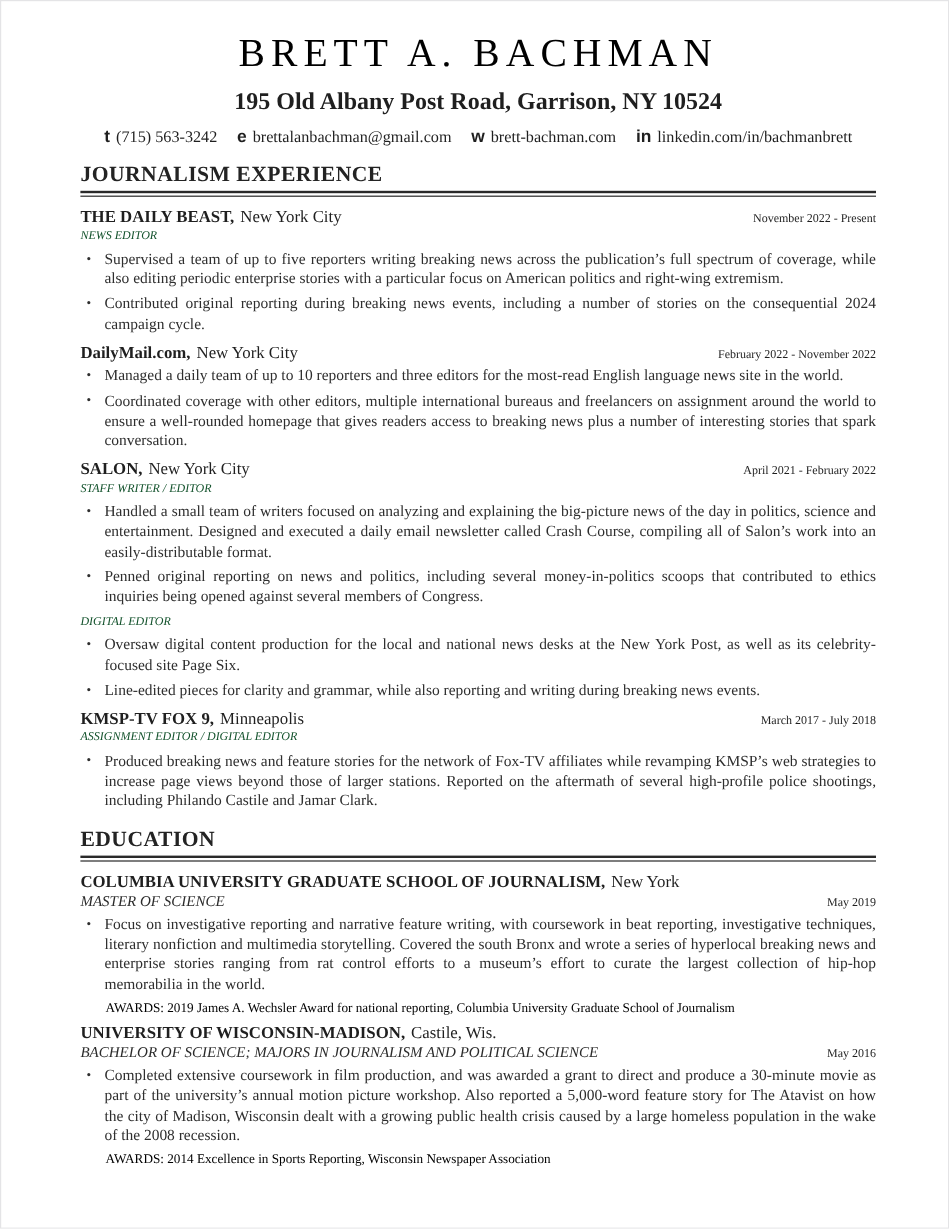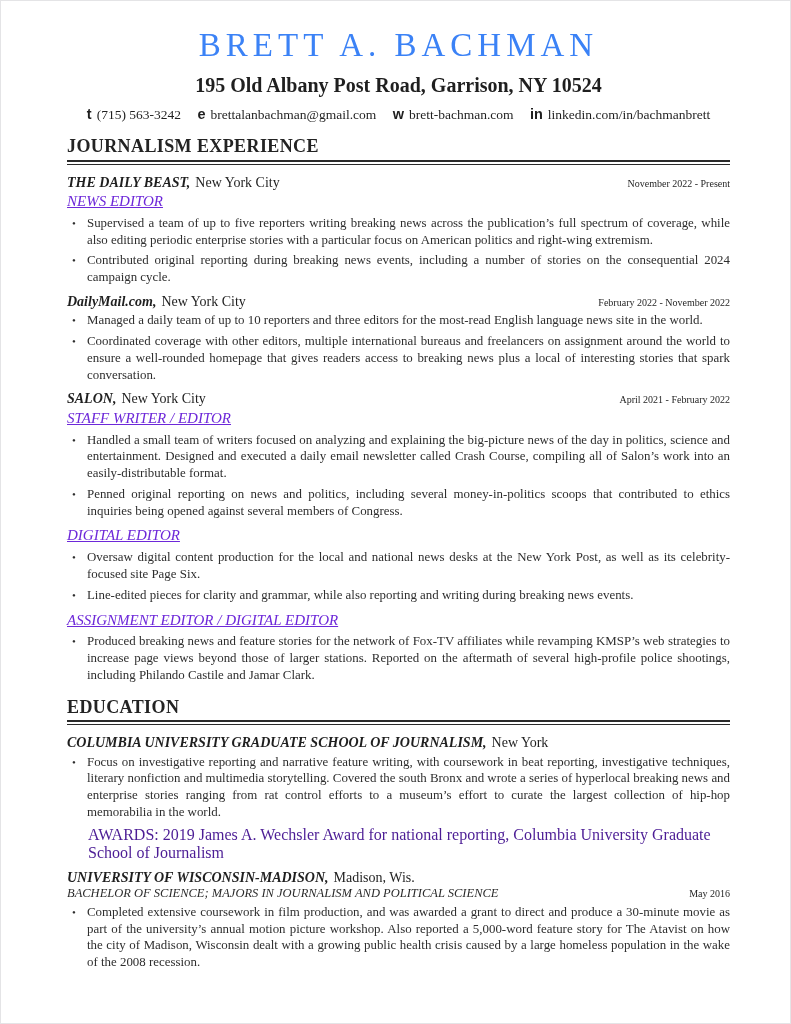--- a/index.html
+++ b/index.html
@@ -8,53 +8,53 @@
     border:1px solid #e4e4e6;
     padding:26px 60px 24px 66px;
     font-family:"Liberation Serif","DejaVu Serif",serif;
     color:#1f1f1f;
     overflow:hidden;
     background:#ffffff;
   }
   
   .name {
     text-align:center; font-size:33px; font-weight:400;
-    letter-spacing:5px; margin:0 0 9px 0; line-height:1.15; color:#3b82f6;
+    letter-spacing:5px; margin:0 0 9px 0; line-height:1.15; color:#000000;
   }
   .address { text-align:center; font-weight:700; font-size:20px; margin:0 0 9px 0; }
   .contact { text-align:center; font-size:13.5px; margin:0 0 12px 0; white-space:nowrap; }
   .contact-item { display:inline; }
   .cicon {
     font-family:"Liberation Sans","DejaVu Sans",sans-serif;
     font-weight:800; font-size:14.5px; margin:0 5px 0 13px;
   }
   .contact-item:first-child .cicon { margin-left:0; }
   
   .section { margin-top:13px; }
   .section-title {
     font-size:18px; font-weight:700; letter-spacing:0.4px;
     margin:0 0 2px 0; line-height:1.2; color:#232323;
   }
   .rule { height:2px; border-top:2px solid #2a2a2a; border-bottom:1px solid #2a2a2a; margin-bottom:9px; }
   
   .entry { margin-bottom:7px; }
   .entry-head { display:flex; justify-content:space-between; align-items:baseline; font-size:14px; line-height:1.25; }
-  .company { font-weight:700;font-style:italic; }
+  .company { font-weight:700; }
   .loc { font-weight:400; margin-left:5px; }
   .dates { font-weight:400; font-size:10px; white-space:nowrap; }
-  .role { font-style:italic; font-size:15px; line-height:1.25; margin:1px 0 4px 0; color:#6d28d9;text-decoration:underline; }
+  .role { font-style:italic; font-size:10px; line-height:1.25; margin:1px 0 4px 0; color:#14532d; }
   .degree-line { display:flex; justify-content:space-between; align-items:baseline; }
   .degree { font-style:italic; font-size:12.5px; line-height:1.25; color:#2b2b2b; }
   .bullet {
     display:flex; font-size:12.9px; line-height:1.3;
     margin:2px 0 4px 0; color:#2e2e2e; text-align:justify;
   }
   .bmark { flex:0 0 15px; margin-left:5px; text-align:left; font-size:11px; padding-top:1px; }
   .btext { flex:1; }
-  .awards { font-size:16px; color:#4c1d95; margin:5px 0 6px 21px; }
+  .awards { font-size:11px; color:#000000; margin:5px 0 6px 21px; }
 </style>
 </head>
 <body>
 
 <div class="page">
 
   <h1 class="name">BRETT A. BACHMAN</h1>
   <div class="address">195 Old Albany Post Road, Garrison, NY 10524</div>
   <div class="contact">
     <span class="contact-item"><span class="cicon">t</span><span>(715) 563-3242</span></span>
@@ -87,21 +87,21 @@
       <div class="entry-head">
         <span><span class="company">DailyMail.com,</span><span class="loc">New York City</span></span>
         <span class="dates">February 2022 - November 2022</span>
       </div>
       <div class="bullet">
           <span class="bmark">•</span>
           <span class="btext">Managed a daily team of up to 10 reporters and three editors for the most-read English language news site in the world.</span>
         </div>
       <div class="bullet">
           <span class="bmark">•</span>
-          <span class="btext">Coordinated coverage with other editors, multiple international bureaus and freelancers on assignment around the world to ensure a well-rounded homepage that gives readers access to breaking news plus a local of interesting stories that spark conversation.</span>
+          <span class="btext">Coordinated coverage with other editors, multiple international bureaus and freelancers on assignment around the world to ensure a well-rounded homepage that gives readers access to breaking news plus a number of interesting stories that spark conversation.</span>
         </div>
     </div>
 
     <div class="entry">
       <div class="entry-head">
         <span><span class="company">SALON,</span><span class="loc">New York City</span></span>
         <span class="dates">April 2021 - February 2022</span>
       </div>
       <div class="role">STAFF WRITER / EDITOR</div>
       <div class="bullet">
@@ -120,51 +120,60 @@
           <span class="bmark">•</span>
           <span class="btext">Oversaw digital content production for the local and national news desks at the New York Post, as well as its celebrity-focused site Page Six.</span>
         </div>
       <div class="bullet">
           <span class="bmark">•</span>
           <span class="btext">Line-edited pieces for clarity and grammar, while also reporting and writing during breaking news events.</span>
         </div>
     </div>
 
     <div class="entry">
+      <div class="entry-head">
+        <span><span class="company">KMSP-TV FOX 9,</span><span class="loc">Minneapolis</span></span>
+        <span class="dates">March 2017 - July 2018</span>
+      </div>
       <div class="role">ASSIGNMENT EDITOR / DIGITAL EDITOR</div>
       <div class="bullet">
           <span class="bmark">•</span>
           <span class="btext">Produced breaking news and feature stories for the network of Fox-TV affiliates while revamping KMSP’s web strategies to increase page views beyond those of larger stations. Reported on the aftermath of several high-profile police shootings, including Philando Castile and Jamar Clark.</span>
         </div>
     </div>
   </div>
 
   <div class="section">
     <div class="section-title">EDUCATION</div>
     <div class="rule"></div>
 
     <div class="entry">
       <div class="entry-head">
         <span><span class="company">COLUMBIA UNIVERSITY GRADUATE SCHOOL OF JOURNALISM,</span><span class="loc">New York</span></span>
       </div>
+      <div class="degree-line">
+        <span class="degree">MASTER OF SCIENCE</span>
+        <span class="dates">May 2019</span>
+      </div>
       <div class="bullet">
           <span class="bmark">•</span>
           <span class="btext">Focus on investigative reporting and narrative feature writing, with coursework in beat reporting, investigative techniques, literary nonfiction and multimedia storytelling. Covered the south Bronx and wrote a series of hyperlocal breaking news and enterprise stories ranging from rat control efforts to a museum’s effort to curate the largest collection of hip-hop memorabilia in the world.</span>
         </div>
       <div class="awards">AWARDS: 2019 James A. Wechsler Award for national reporting, Columbia University Graduate School of Journalism</div>
     </div>
 
     <div class="entry">
       <div class="entry-head">
-        <span><span class="company">UNIVERSITY OF WISCONSIN-MADISON,</span><span class="loc">Madison, Wis.</span></span>
+        <span><span class="company">UNIVERSITY OF WISCONSIN-MADISON,</span><span class="loc">Castile, Wis.</span></span>
       </div>
       <div class="degree-line">
         <span class="degree">BACHELOR OF SCIENCE; MAJORS IN JOURNALISM AND POLITICAL SCIENCE</span>
         <span class="dates">May 2016</span>
       </div>
       <div class="bullet">
           <span class="bmark">•</span>
           <span class="btext">Completed extensive coursework in film production, and was awarded a grant to direct and produce a 30-minute movie as part of the university’s annual motion picture workshop. Also reported a 5,000-word feature story for The Atavist on how the city of Madison, Wisconsin dealt with a growing public health crisis caused by a large homeless population in the wake of the 2008 recession.</span>
         </div>
+      <div class="awards">AWARDS: 2014 Excellence in Sports Reporting, Wisconsin Newspaper Association</div>
     </div>
   </div>
 
 </div>
 
 </body></html>

